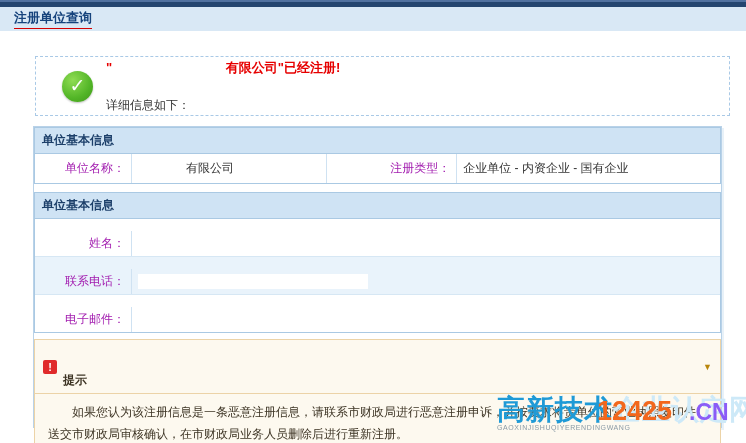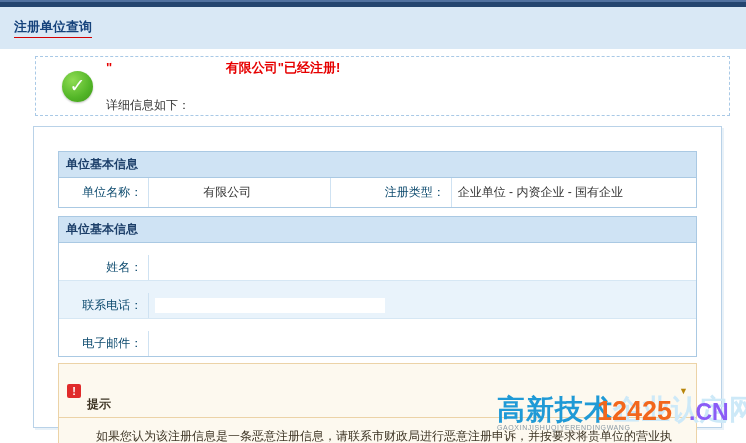--- a/index.html
+++ b/index.html
@@ -4,21 +4,21 @@
 <style>
   * { margin:0; padding:0; box-sizing:border-box; }
   html,body { width:746px; height:443px; }
   body {
     font-family:"Liberation Sans","DejaVu Sans",sans-serif;
     font-size:12px; color:#333; background:#fff;
     position:relative; overflow:hidden;
   }
   
   .topbar { height:7px; background:#24456f; border-top:2px solid #51719f; }
-  .band { height:42px; background:#d9e8f5; display:flex; align-items:center; padding-left:14px; }
+  .band { height:24px; background:#d9e8f5; display:flex; align-items:center; padding-left:14px; }
   .band .title {
     font-weight:bold; font-size:13px; color:#16437c;
     border-bottom:1px solid #d40000; padding-bottom:1px;
   }
   
   .banner-box {
     position:absolute; left:35px; top:56px; width:695px; height:60px;
     border:1px dashed #a9c9e6; background:#fff;
     display:flex; align-items:center; padding-left:26px;
   }
@@ -29,33 +29,33 @@
     box-shadow:0 1px 2px rgba(0,0,0,.25);
   }
   .banner-text { margin-left:13px; }
   .banner-line1 { color:#e60000; font-weight:bold; font-size:13px; }
   .banner-line2 { color:#333; margin-top:20px; }
   .redact { display:inline-block; background:#fff; height:15px; vertical-align:middle; }
   .w110 { width:110px; } .w75 { width:75px; } .w230 { width:230px; }
   
   .container {
     position:absolute; left:33px; top:126px; width:689px; height:302px;
-    border:1px solid #b9d2e8; background:#fff; padding:24px;
+    border:1px solid #b9d2e8; background:#fff; padding:0;
     box-shadow:2px 2px 0 #e8f1f8;
   }
   .tbl { border:1px solid #aac9e3; }
   .sec-header {
     background:#cfe3f4; padding:4px 7px; font-weight:bold; color:#1c3f69;
     border-bottom:1px solid #aac9e3; font-size:12px;
   }
   .grid4 { display:grid; grid-template-columns:14% 28.5% 19% 38.5%; }
   .grid2 { display:grid; grid-template-columns:14% 86%; }
   .cell { padding:6px 6px; min-height:26px; display:flex; align-items:center; }
   .grid2 .cell { padding:4px 6px; min-height:22px;margin-top:12px; }
-  .lbl { justify-content:flex-end; text-align:right; color:#0c4a6e; }
+  .lbl { justify-content:flex-end; text-align:right; color:#a21caf; }
   .cell + .cell { border-left:1px solid #cfe2f2; }
   .row-b { border-top:1px solid #d6e7f4; }
   .alt { background:#e9f3fb; }
   .spacer48 { display:inline-block; width:48px; }
   .gap8 { height:8px; }
   
   .tip { border:1px solid #ecd3a7; background:#fdf9ef; margin-top:6px; }
   .tip-header { display:flex; align-items:center; padding:4px 8px; border-bottom:1px solid #ecd3a7; }
   .tip-icon {
     width:14px; height:14px; background:#e02b2b; border-radius:2px;

